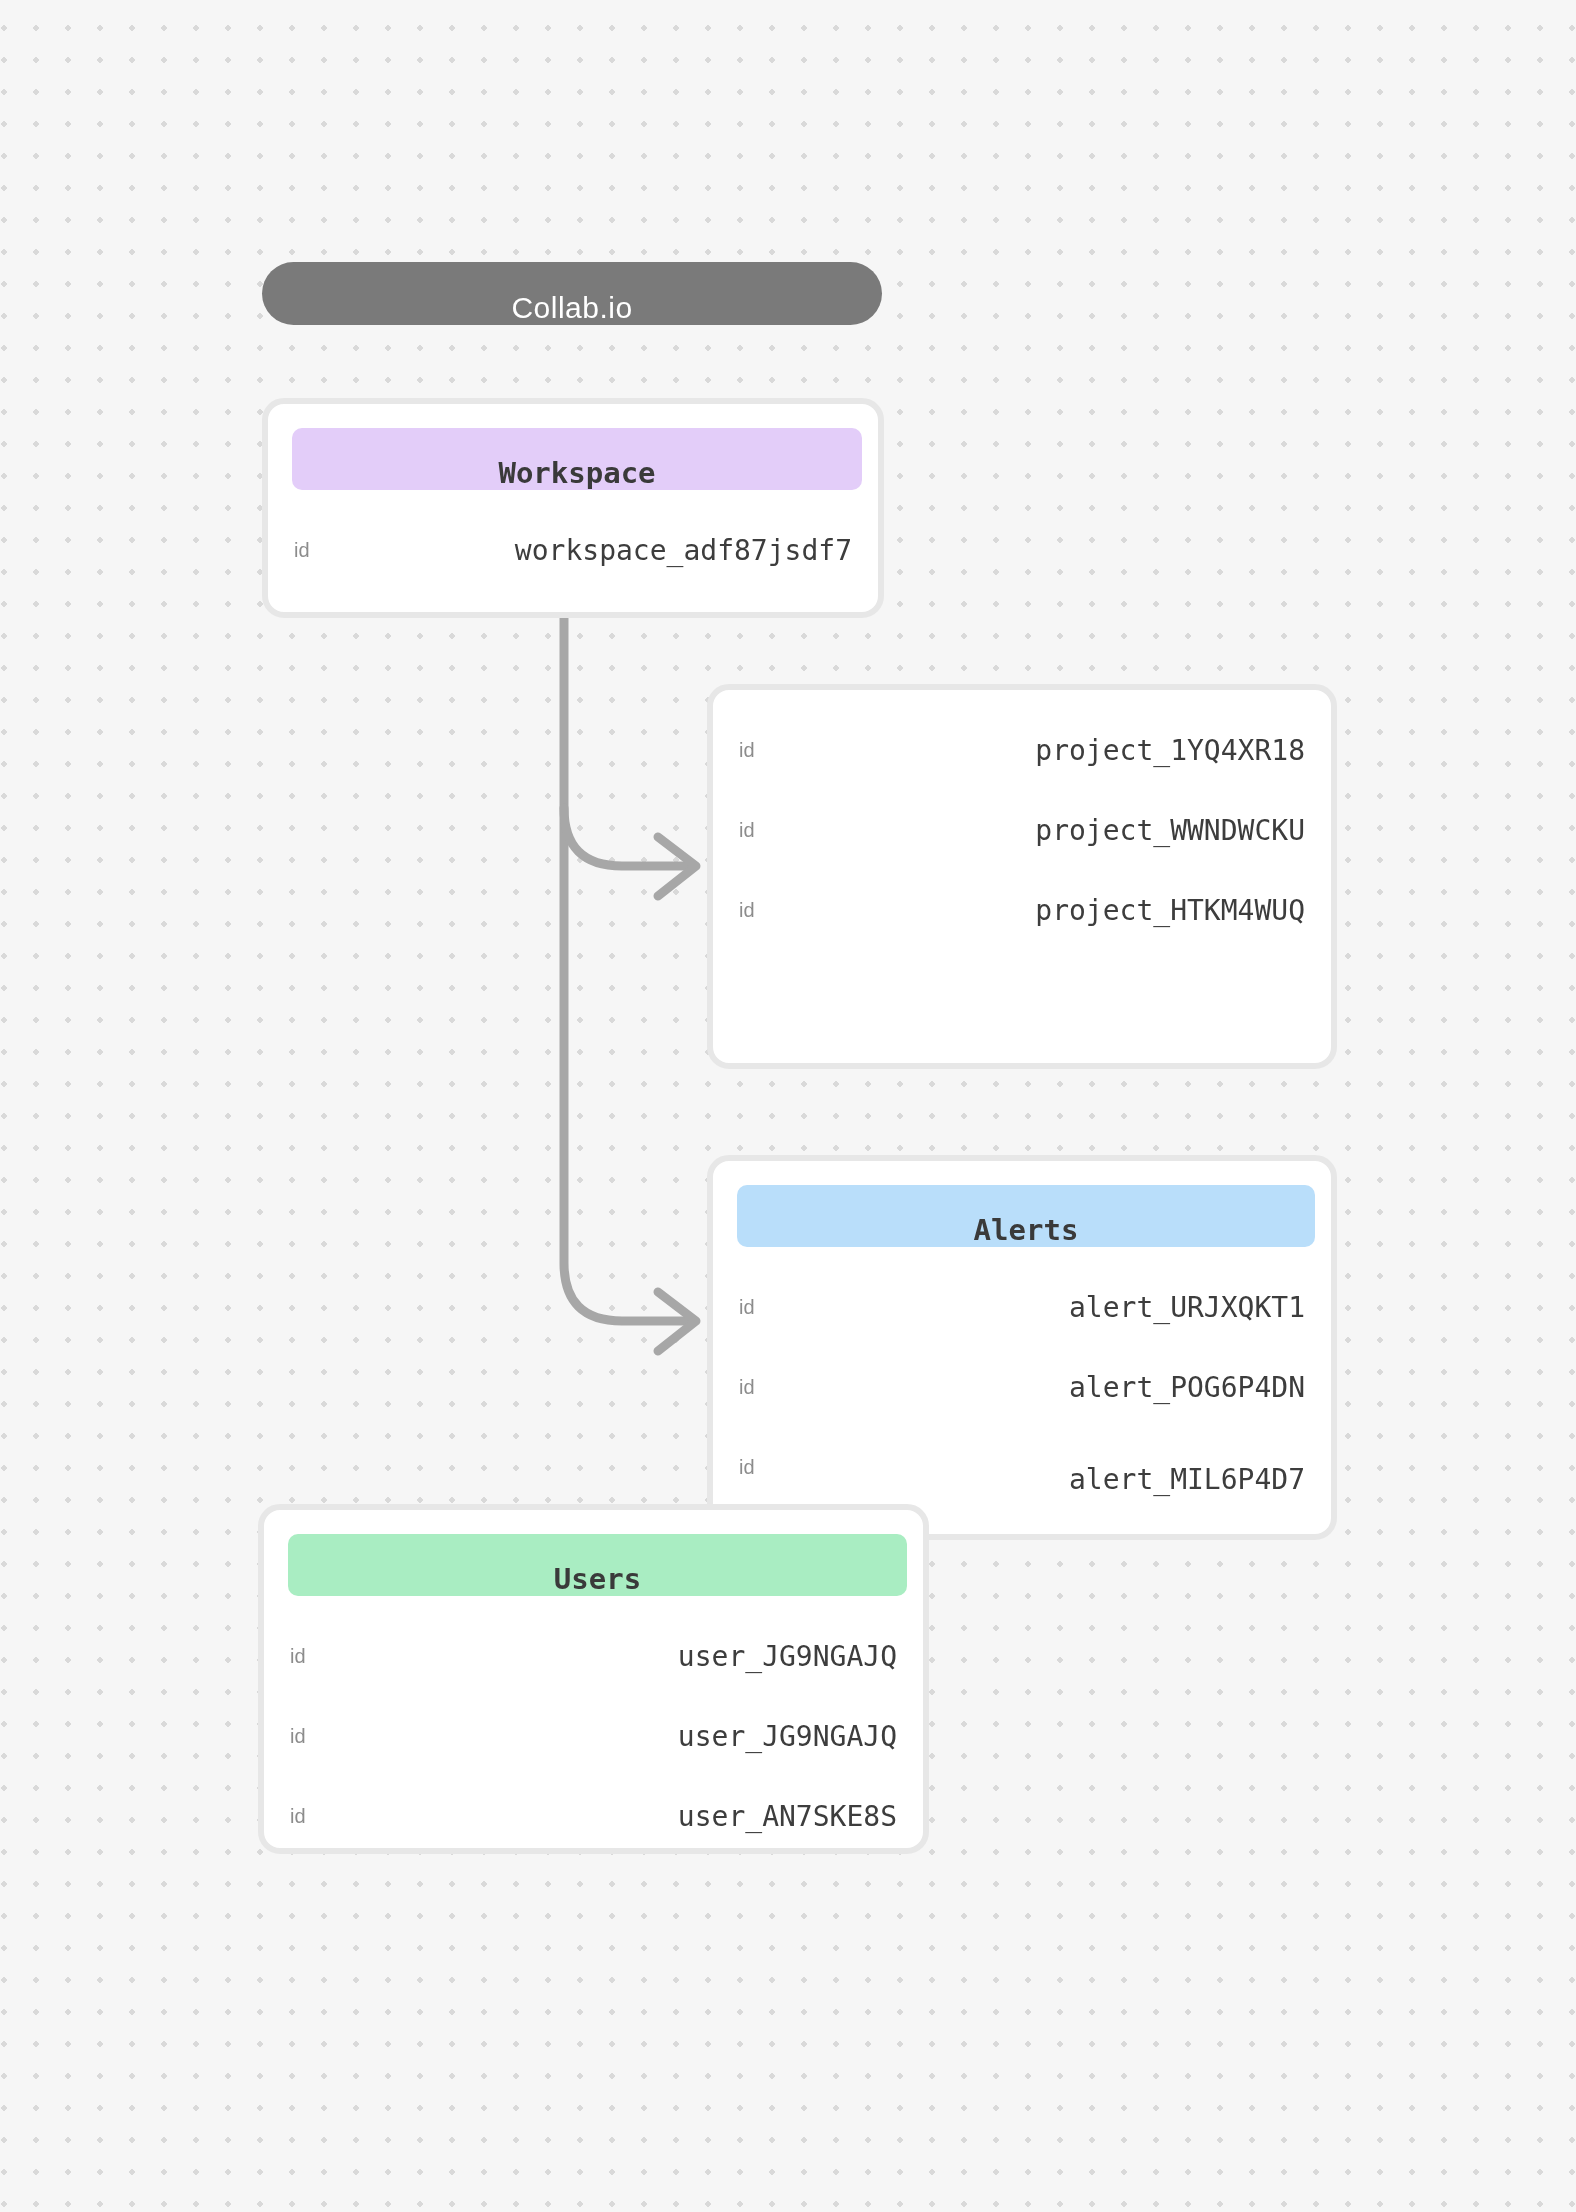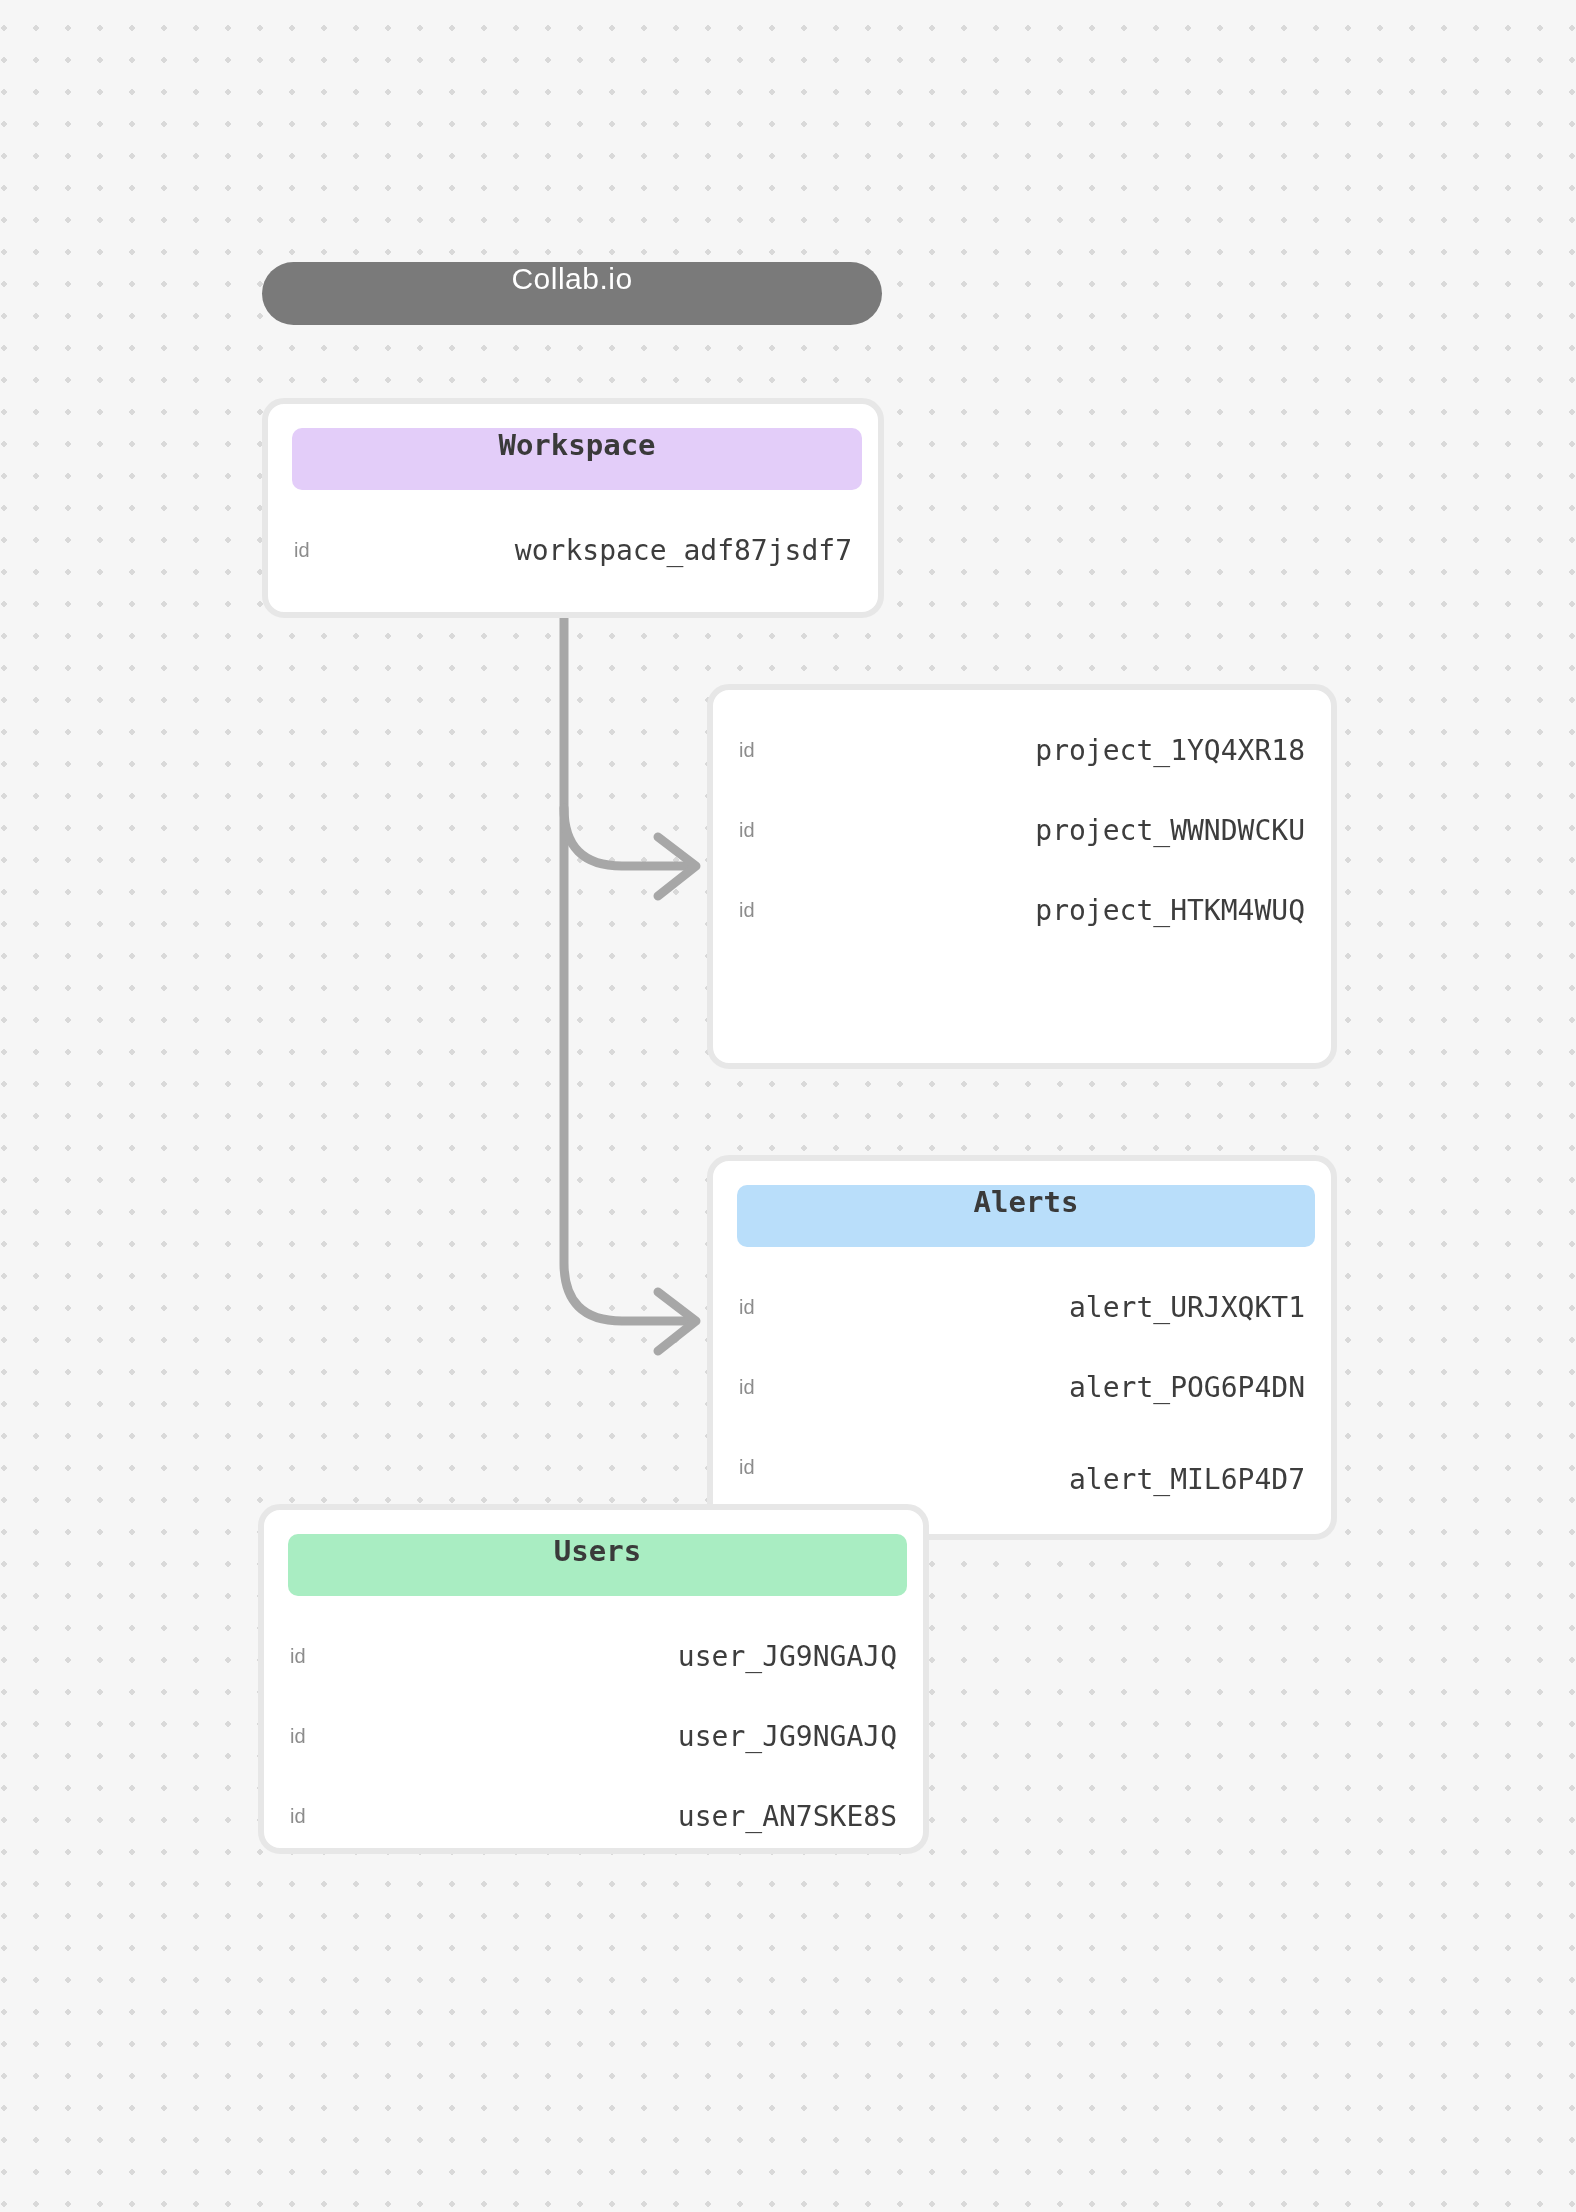--- a/index.html
+++ b/index.html
@@ -13,40 +13,40 @@
     width:1576px; height:2212px;
     background-color:var(--canvas_bg,#f6f6f6);
     background-image:radial-gradient(circle, var(--dot,#d9d9d9) 2.6px, rgba(0,0,0,0) 2.7px);
     background-size:32px 32px;
     background-position:-12px 12px;
   }
   .title-pill {
     position:absolute; left:262px; top:262px; width:620px; height:63px;
     background:var(--pill_bg,#7a7a7a);
     border-radius:32px;
-    display:flex; align-items:flex-start; justify-content:center;
+    display:flex; align-items:flex-end; justify-content:center;
     color:#ffffff; font-size:30px; letter-spacing:0.5px;
   }
   .card {
     position:absolute;
     background:#ffffff;
     border:6px solid var(--card_border,#e7e7e7);
     border-radius:22px;
     box-sizing:border-box;
   }
   .card.workspace { left:262px; top:398px;  width:622px; height:220px; }
   .card.projects  { left:707px; top:684px;  width:630px; height:385px; }
   .card.alerts    { left:707px; top:1155px; width:630px; height:385px; }
   .card.users     { left:258px; top:1504px; width:671px; height:350px; }
 
   .entity-header {
     margin:24px 16px 0 24px;
     height:62px;
     border-radius:10px;
-    display:flex; align-items:flex-start; justify-content:center;
+    display:flex; align-items:flex-end; justify-content:center;
     font-family:"DejaVu Sans Mono","Liberation Mono",monospace;
     font-size:29px; font-weight:600;
     color:var(--header_text,#3a3a3a);
   }
   .entity-header.purple { background:var(--purple,#e3cdf9); }
   .entity-header.blue   { background:var(--blue,#b9defa); }
   .entity-header.green  { background:var(--green,#a9edc2); }
 
   .rows { margin:20px 26px 0 26px; }
   .row {

